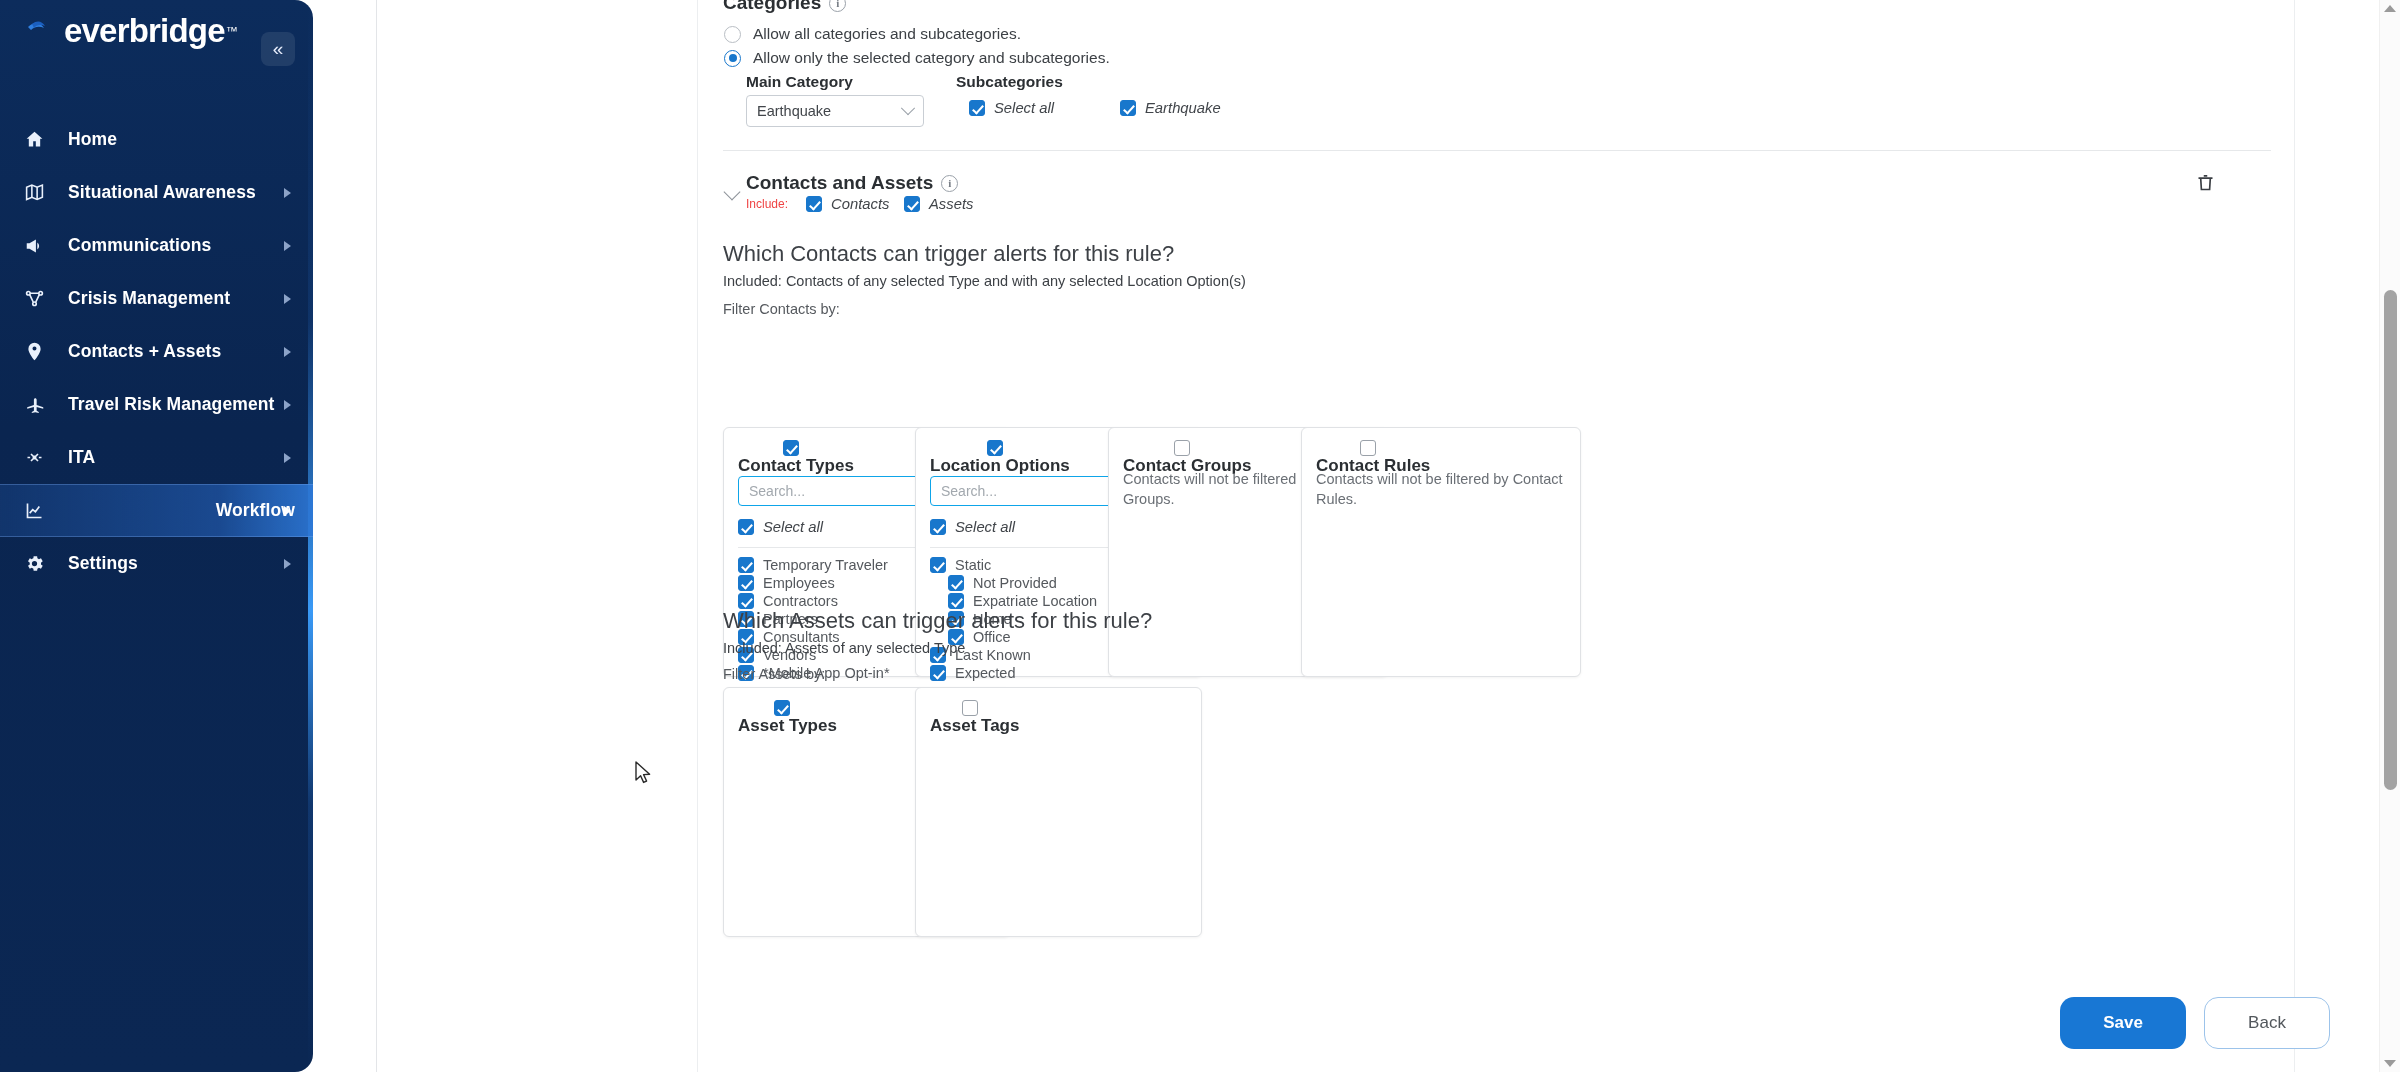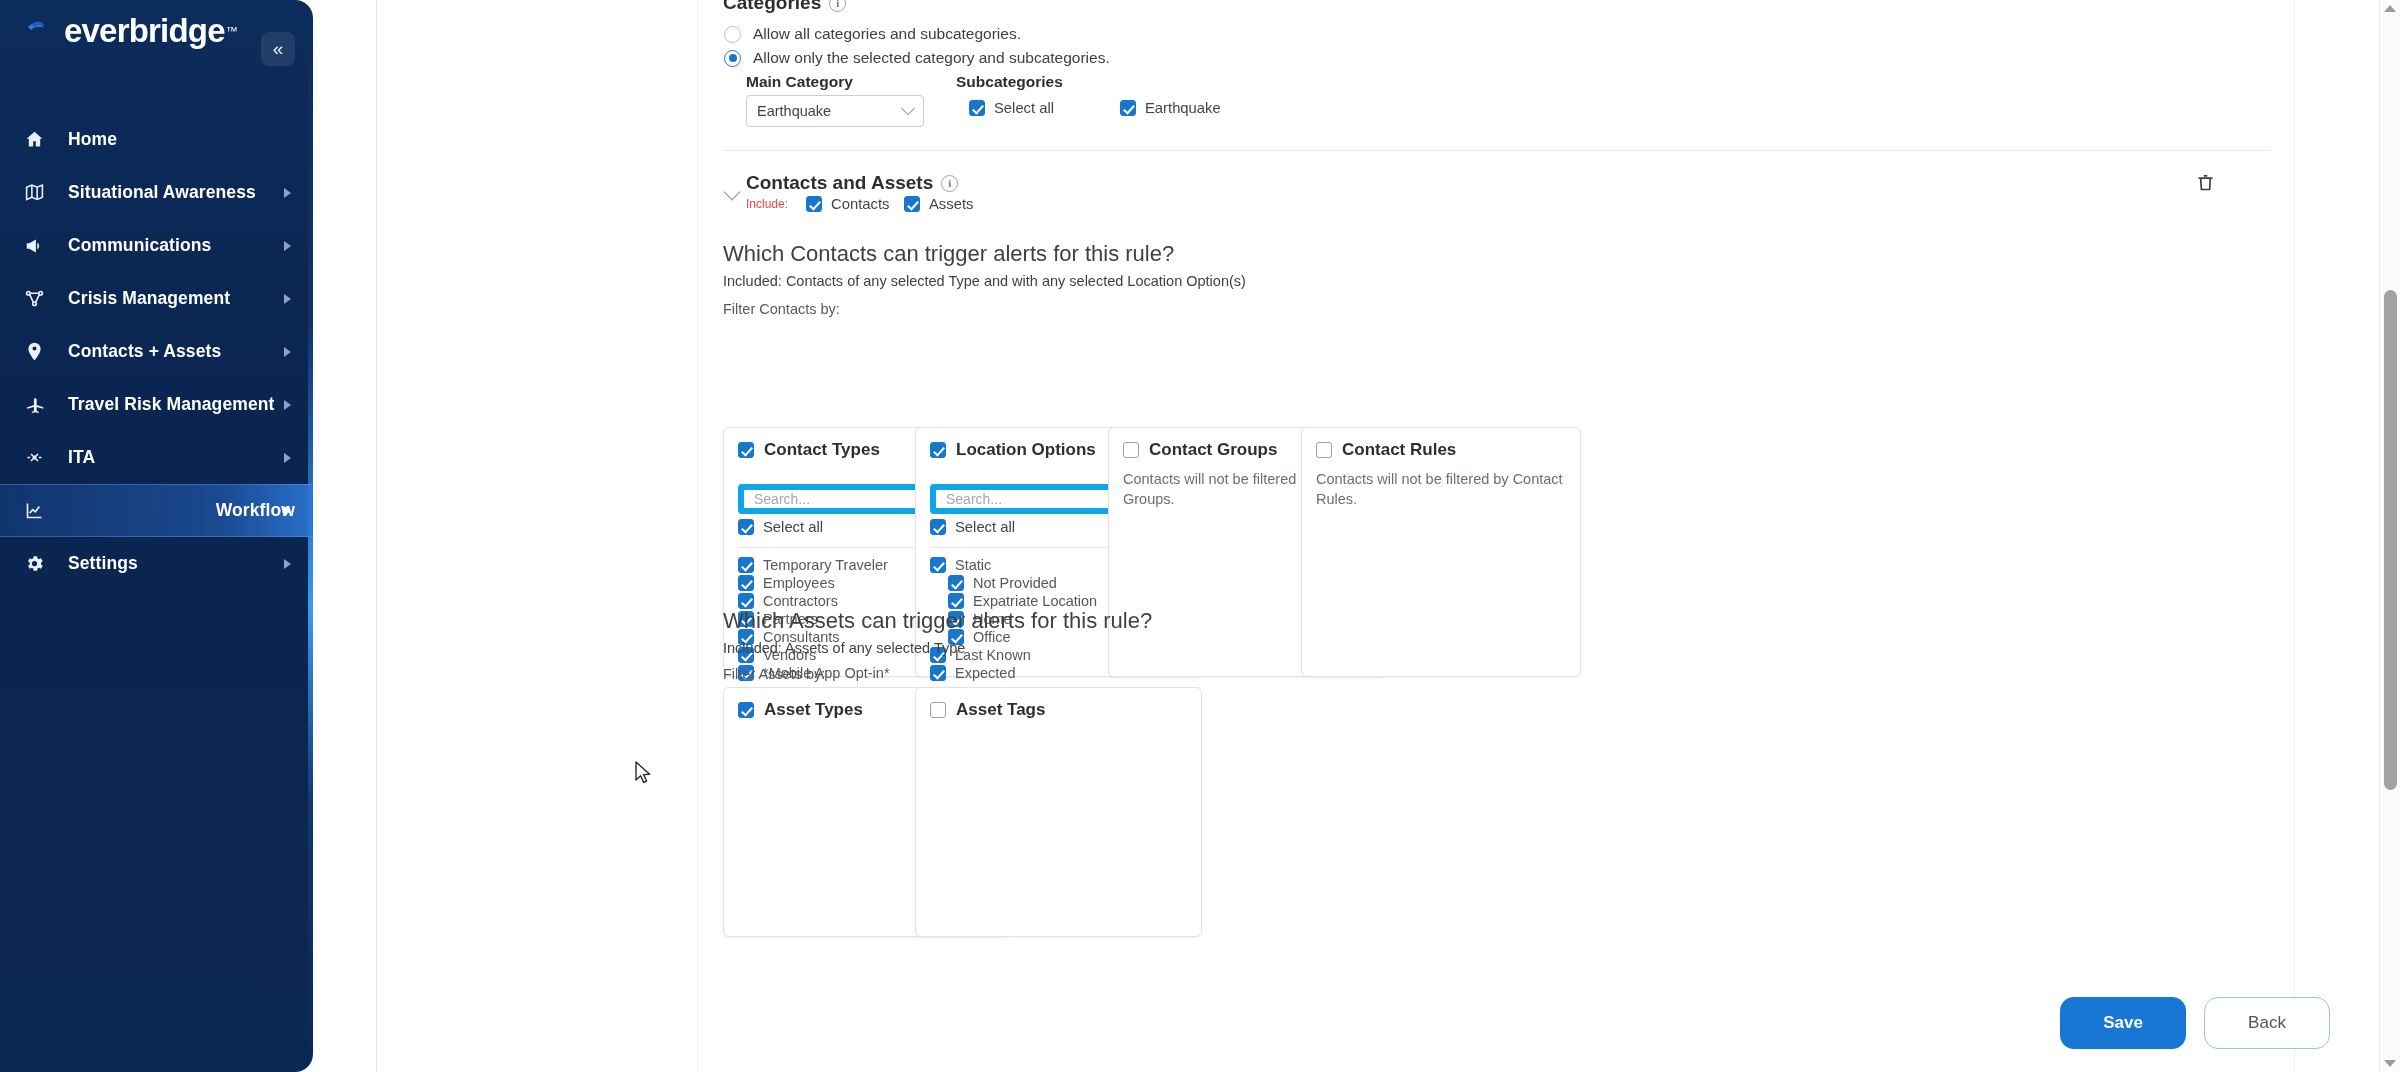--- a/index.html
+++ b/index.html
@@ -141,21 +141,21 @@
     border: 1.5px solid #9aa1a9; background: #fff;
     display: inline-block; position: relative; flex: none;
   }
   .cb.checked { background: #1877cc; border-color: #1877cc; }
   .cb.checked::after {
     content: ""; position: absolute; left: 5px; top: 1.5px;
     width: 4px; height: 9px;
     border-right: 2.2px solid #fff; border-bottom: 2.2px solid #fff;
     transform: rotate(42deg);
   }
-  .cb-row { display: flex; cursor: pointer; }
+  .cb-row { display: flex; cursor: pointer; font-style: italic; }
   .cb-row .cb { margin-right: 9px; }
   .cb-label { font-size: 14.8px; color: #41454a; white-space: nowrap; }
 
   .divider-h { position: absolute; height: 1px; background: #e6e8ea; }
 
   .include-label { position: absolute; font-size: 12px; color: #ef4444; }
 
   .chev-collapse {
     position: absolute; width: 12px; height: 12px;
     border-right: 1.6px solid #8c9299; border-bottom: 1.6px solid #8c9299;
@@ -175,29 +175,29 @@
 
   
   .panel {
     position: absolute; top: 467px;
     height: 250px; background: #fff;
     border: 1px solid #e0e2e5; border-radius: 6px;
     box-shadow: 0 1px 3px rgba(0,0,0,0.05);
   }
   .panel-title {
     position: absolute; left: 14px; top: 12px;
-    display: flex; align-items: center;
+    display: flex; align-items: center; flex-direction: column;
   }
   .panel-title .cb { margin-right: 10px; }
   .panel-title-text { font-size: 17px; font-weight: 700; color: #2b2f33; }
 
   .search-input {
-    position: absolute; left: 14px; top: 56px;
+    position: absolute; left: 14px; top: 48px;
     width: 256px; height: 30px;
-    border: 6px solid #0ea5e9; border-radius: 4px;
+    border: 1px solid #0ea5e9; border-radius: 4px;
     background: #fff; font-size: 14px; color: #5e646a;
     padding: 0 10px; outline: none;
     font-family: "Liberation Sans", sans-serif;
   }
   .search-input::placeholder { color: #a2a8ae; }
 
   .select-all-row { position: absolute; left: 14px; top: 91px; }
   .panel-sep { position: absolute; left: 14px; top: 119px; width: 256px; height: 1px; background: #e6e8ea; }
 
   .opt-list { position: absolute; left: 14px; top: 128px; width: 262px; }

